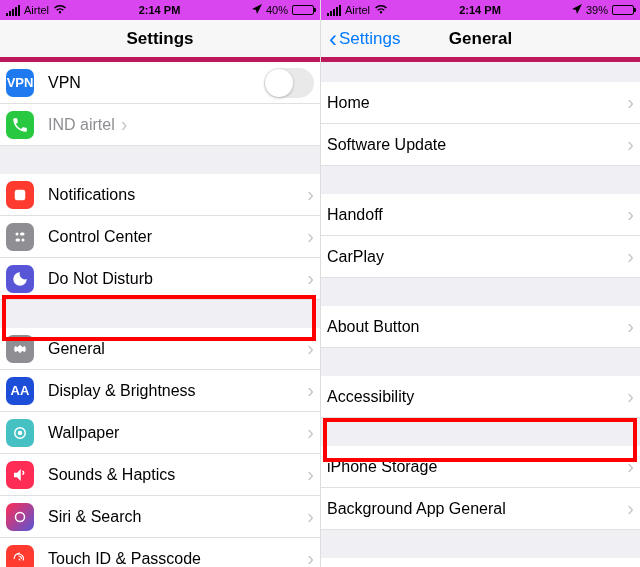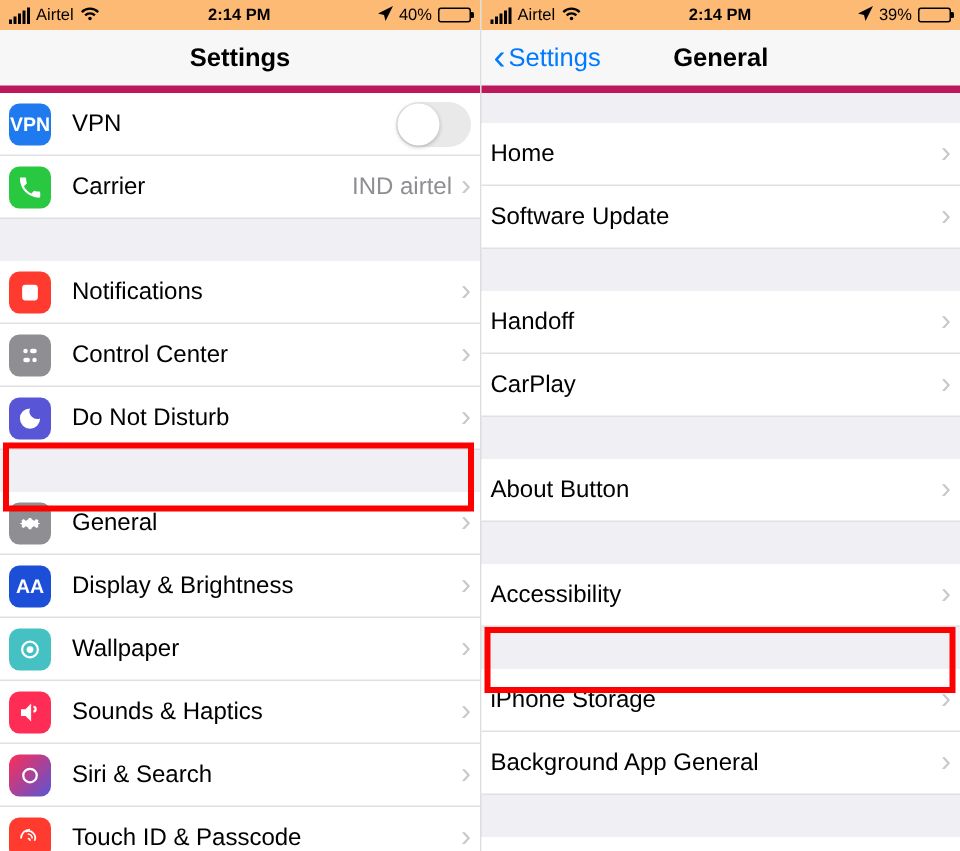--- a/index.html
+++ b/index.html
@@ -2,21 +2,21 @@
 <html><head>
 <meta charset="utf-8">
 <style>
   * { box-sizing: border-box; margin: 0; padding: 0; }
   body { background: #fff; font-family: -apple-system, "Helvetica Neue", Arial, sans-serif; width: 640px; }
   .container { display: flex; width: 640px; }
   .phone { width: 320px; background: #efeff4; position: relative; }
   .phone + .phone { border-left: 1px solid #ddd; }
 
   
-  .status-bar { height: 20px; background: #fdba74; display: flex; align-items: center; justify-content: space-between; padding: 0 6px; font-size: 11px; font-weight: 500; color: #000; gap: 41px; }
+  .status-bar { height: 20px; background: #d946ef; display: flex; align-items: center; justify-content: space-between; padding: 0 6px; font-size: 11px; font-weight: 500; color: #000; gap: 41px; }
   .status-left { display: flex; align-items: center; gap: 4px; }
   .status-right { display: flex; align-items: center; gap: 4px; }
   .signal-bars { display: flex; align-items: flex-end; gap: 1px; }
   .signal-bars span { width: 2px; background: #000; }
   .signal-bars span:nth-child(1){height:3px} .signal-bars span:nth-child(2){height:5px}
   .signal-bars span:nth-child(3){height:7px} .signal-bars span:nth-child(4){height:9px}
   .signal-bars span:nth-child(5){height:11px}
   .wifi { font-size: 12px; }
   .battery { width: 22px; height: 10px; border: 1px solid #000; border-radius: 2px; position: relative; }
   .battery::after { content:''; position:absolute; right:-3px; top:2px; width:2px; height:4px; background:#000; border-radius:0 1px 1px 0; }
@@ -94,21 +94,20 @@
       <span class="toggle">
           <span class="knob"></span>
         </span>
     </div>
     <div class="row">
       <span class="app-icon ic-carrier">
           <svg viewBox="0 0 24 24">
             <path d="M6.6 10.8c1.4 2.8 3.8 5.1 6.6 6.6l2.2-2.2c.3-.3.7-.4 1-.2 1.2.4 2.4.6 3.7.6.6 0 1 .4 1 1V20c0 .6-.4 1-1 1C10.6 21 3 13.4 3 4c0-.6.4-1 1-1h3.5c.6 0 1 .4 1 1 0 1.3.2 2.5.6 3.7.1.4 0 .8-.2 1l-2.3 2.1z"></path>
           </svg>
         </span>
-      <span class="label">Carrier</span>
       <span class="detail">IND airtel</span>
       <span class="chev">›</span>
     </div>
 
     <div class="group-spacer"></div>
 
     <div class="row">
       <span class="app-icon ic-notif">
           <svg viewBox="0 0 24 24">
             <rect x="5" y="5" width="14" height="14" rx="3"></rect>

